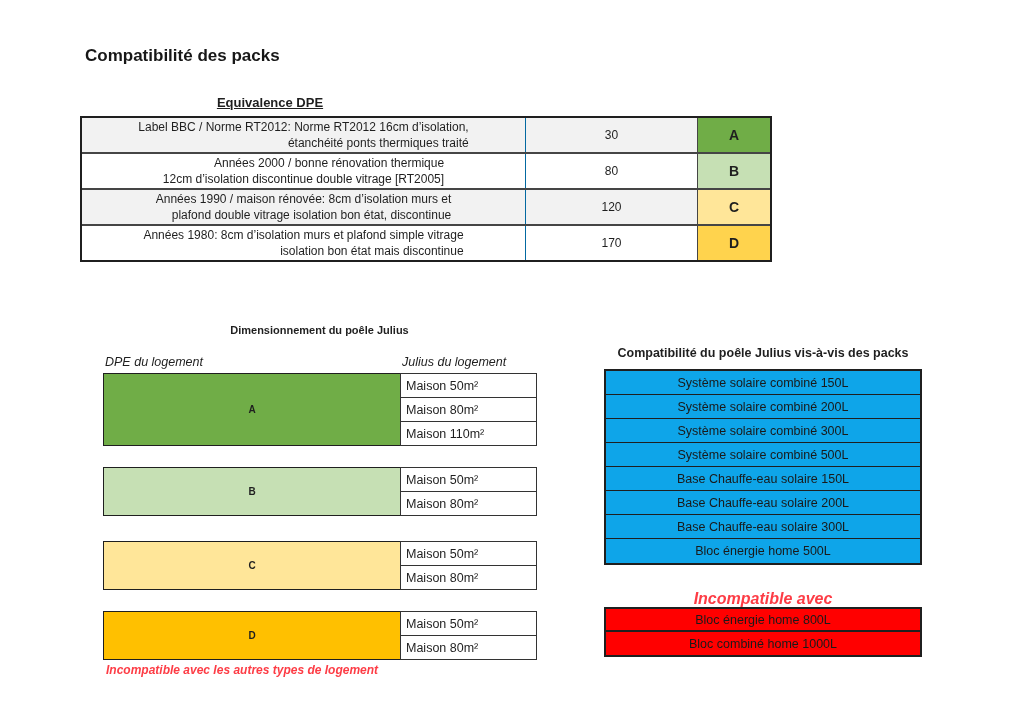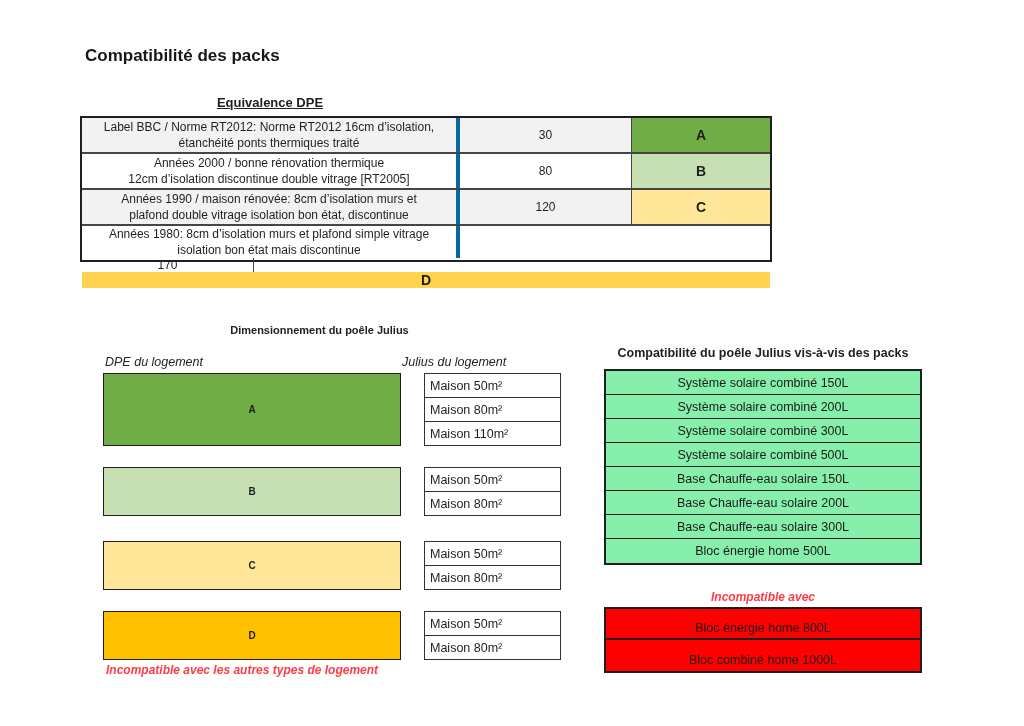--- a/index.html
+++ b/index.html
@@ -5,53 +5,53 @@
   html,body{margin:0;padding:0;background:#ffffff;}
   body{width:1024px;height:726px;overflow:hidden;font-family:"Liberation Sans",sans-serif;color:#1f1f1f;}
   .page{position:relative;width:1024px;height:726px;background:#ffffff;}
 
   .page-title{position:absolute;left:85px;top:46px;font-size:17px;font-weight:bold;color:#171717;}
 
   .equiv-title{position:absolute;left:80px;top:95px;width:380px;text-align:center;font-size:13px;font-weight:bold;text-decoration:underline;}
 
   .equiv-table{position:absolute;left:80px;top:116px;width:692px;border:2px solid #1f1f1f;box-sizing:border-box;background:#ffffff;}
   .equiv-row{display:flex;height:34px;border-bottom:2px solid #454545;}
-  .equiv-row:last-child{border-bottom:none;flex-direction:column;}
+  .equiv-row:last-child{border-bottom:none;}
   .equiv-cell{display:flex;align-items:center;justify-content:center;box-sizing:border-box;}
-  .cell-desc{width:378px;border-right:4px solid #0369a1;font-size:12px;line-height:16px;text-align:center;white-space:pre-line;}
+  .cell-desc{width:444px;border-right:1px solid #0369a1;font-size:12px;line-height:16px;text-align:right;white-space:pre-line;}
   .cell-value{width:172px;border-right:1px solid #454545;font-size:12px;}
   .cell-grade{flex:1;font-size:14px;font-weight:bold;}
 
   .dim-title{position:absolute;left:103px;top:324px;width:433px;text-align:center;font-size:11px;font-weight:bold;}
   .col-label{position:absolute;top:355px;font-size:12.5px;font-style:italic;}
   .label-dpe{left:105px;}
   .label-surface{left:402px;}
 
   .grade-block{position:absolute;left:103px;width:298px;border:1px solid #1f1f1f;box-sizing:border-box;display:flex;align-items:center;justify-content:center;font-size:10px;font-weight:bold;}
   .block-a{top:373px;height:73px;}
   .block-b{top:467px;height:49px;}
   .block-c{top:541px;height:49px;}
   .block-d{top:611px;height:49px;}
 
-  .surface-col{position:absolute;left:400px;width:137px;padding-left:24px;}
+  .surface-col{position:absolute;left:400px;width:137px;}
   .surf-a{top:373px;} .surf-b{top:467px;} .surf-c{top:541px;} .surf-d{top:611px;}
   .surface-cell{height:25px;box-sizing:border-box;border:1px solid #333333;background:#ffffff;display:flex;align-items:center;padding-left:5px;font-size:12.5px;}
   .surface-cell + .surface-cell{margin-top:-1px;}
 
   .footnote{position:absolute;font-size:12px;font-style:italic;font-weight:bold;}
   .footnote-left{left:106px;top:663px;}
 
   .compat-title{position:absolute;left:604px;top:346px;width:318px;text-align:center;font-size:12.5px;font-weight:bold;}
   .compat-table{position:absolute;left:604px;top:369px;width:318px;border:2px solid #1f1f1f;box-sizing:border-box;}
   .compat-row{height:24px;box-sizing:border-box;border-bottom:1px solid #1f1f1f;display:flex;align-items:center;justify-content:center;font-size:12.5px;color:#1a1a1a;}
   .compat-row:last-child{border-bottom:none;}
 
-  .incompat-label{position:absolute;left:604px;top:590px;width:318px;text-align:center;font-size:12px;font-style:italic;font-weight:bold;}
+  .incompat-label{position:absolute;left:604px;top:590px;width:318px;text-align:center;font-size:16px;font-style:italic;font-weight:bold;}
   .incompat-table{position:absolute;left:604px;top:607px;width:318px;border:2px solid #1f1f1f;box-sizing:border-box;}
-  .incompat-row{height:23px;box-sizing:border-box;border-bottom:2px solid #1f1f1f;display:flex;align-items:center;justify-content:center;font-size:12.5px;color:#1a1a1a;margin-top:8px;}
+  .incompat-row{height:23px;box-sizing:border-box;border-bottom:2px solid #1f1f1f;display:flex;align-items:center;justify-content:center;font-size:12.5px;color:#1a1a1a;}
   .incompat-row:last-child{border-bottom:none;}
 </style>
 </head>
 <body>
 
 <div class="page">
 
   <div class="page-title">Compatibilité des packs</div>
 
   <div class="equiv-title">Equivalence DPE</div>
@@ -109,21 +109,21 @@
   <div class="grade-block block-d" style="background-color: rgb(255, 192, 0);">D</div>
   <div class="surface-col surf-d">
     <div class="surface-cell">Maison 50m²</div>
     <div class="surface-cell">Maison 80m²</div>
   </div>
 
   <div class="footnote footnote-left" style="color: rgb(253, 60, 69);">Incompatible avec les autres types de logement</div>
 
   <div class="compat-title">Compatibilité du poêle Julius vis-à-vis des packs</div>
 
-  <div class="compat-table" style="background-color: #86efac;">
+  <div class="compat-table" style="background-color: #0ea5e9;">
     <div class="compat-row">Système solaire combiné 150L</div>
     <div class="compat-row">Système solaire combiné 200L</div>
     <div class="compat-row">Système solaire combiné 300L</div>
     <div class="compat-row">Système solaire combiné 500L</div>
     <div class="compat-row">Base Chauffe-eau solaire 150L</div>
     <div class="compat-row">Base Chauffe-eau solaire 200L</div>
     <div class="compat-row">Base Chauffe-eau solaire 300L</div>
     <div class="compat-row">Bloc énergie home 500L</div>
   </div>
 

